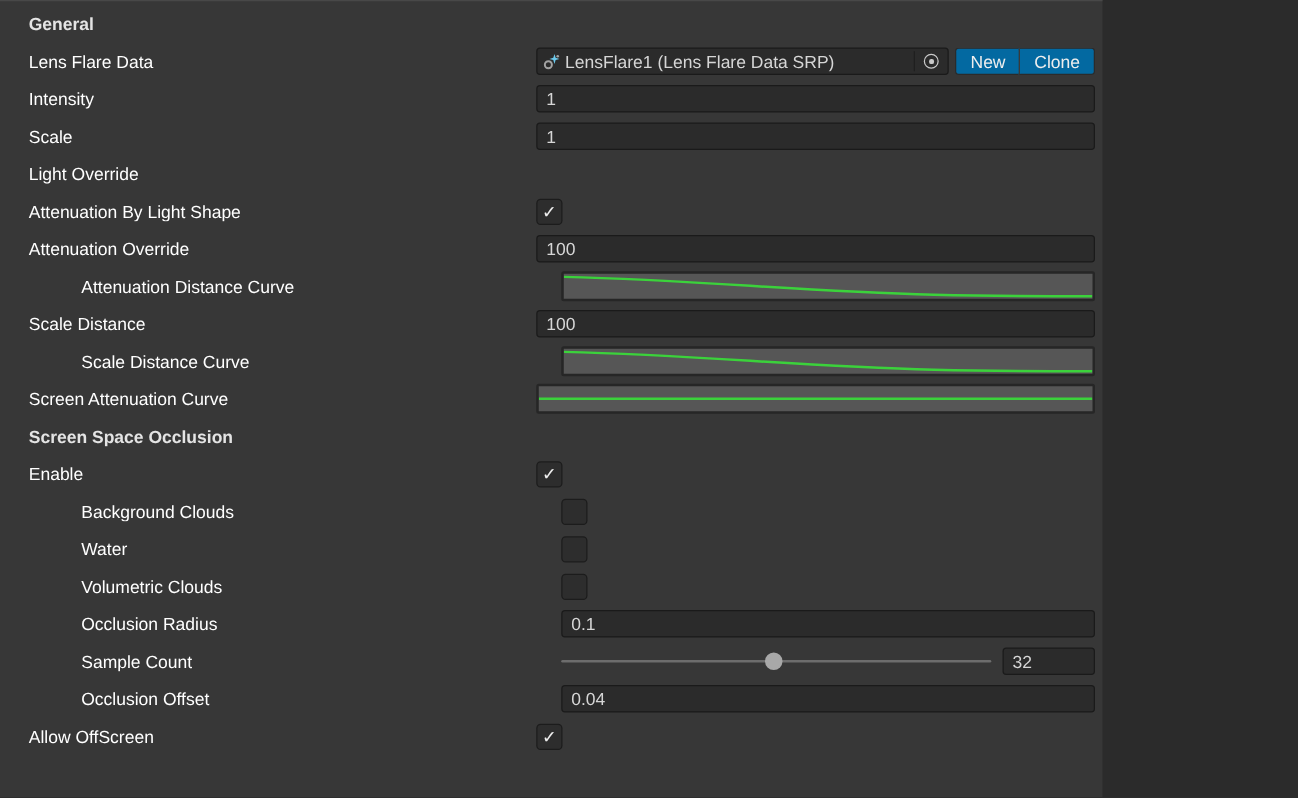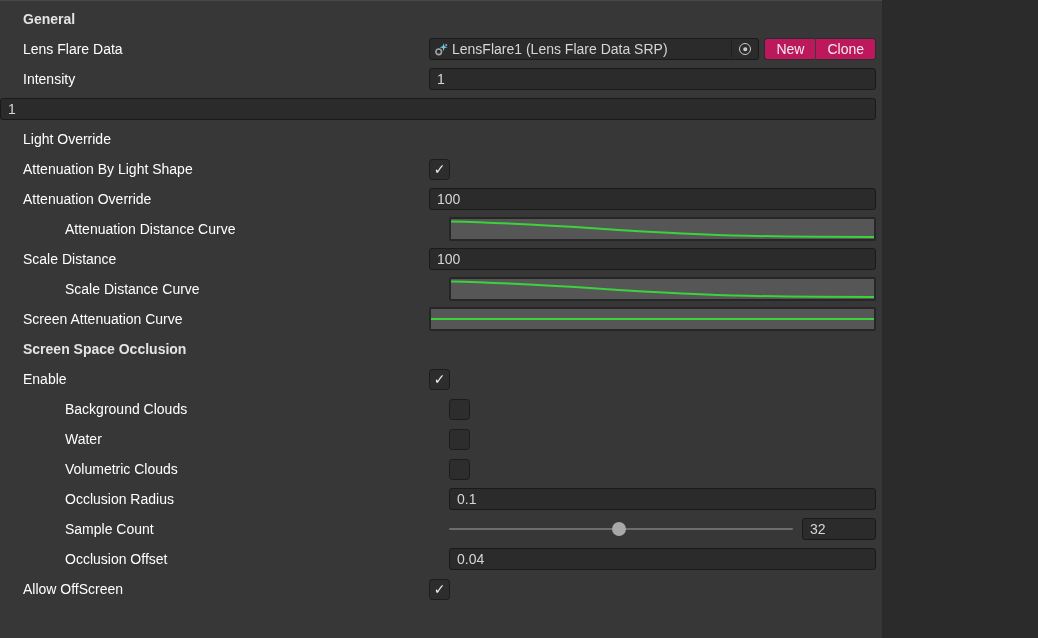--- a/index.html
+++ b/index.html
@@ -22,21 +22,21 @@
   }
   .objfield{padding:0 0 0 4px;}
   .obj-icon{flex:0 0 auto;display:flex;align-items:center;margin-right:3px;}
   .obj-text{flex:1;overflow:hidden;white-space:nowrap;}
   .picker-sep{flex:0 0 1px;width:1px;height:16px;background:#1f1f1f;}
   .picker{flex:0 0 26px;width:26px;height:100%;display:flex;align-items:center;justify-content:center;cursor:pointer;}
   .picker-circle{width:10px;height:10px;border:1.5px solid #c9c9c9;border-radius:50%;position:relative;}
   .picker-circle::after{content:"";position:absolute;left:50%;top:50%;width:3.5px;height:3.5px;
     background:#c9c9c9;border-radius:50%;transform:translate(-50%,-50%);}
   .btn-group{display:flex;height:22px;margin-left:5px;flex:0 0 auto;}
-  .btn{background:#be185d;color:#eeeeee;display:flex;align-items:center;justify-content:center;
+  .btn{background:#0369a1;color:#eeeeee;display:flex;align-items:center;justify-content:center;
     padding:0 11px;box-sizing:border-box;border:1px solid #2b2b2b;cursor:pointer;}
   .btn.first{border-radius:3px 0 0 3px;border-right:none;}
   .btn.last{border-radius:0 3px 3px 0;border-left:1px solid #3a3a3a;}
   .checkbox{width:19px;height:19px;flex:0 0 19px;background:#2d2d2d;border:1px solid #1c1c1c;
     border-radius:3.5px;display:flex;align-items:center;justify-content:center;
     color:#ececec;font-size:14px;font-weight:bold;line-height:1;cursor:pointer;box-sizing:content-box;}
   .curve{flex:1;height:24px;background:#565656;border:2px solid #262626;border-radius:2px;
     box-sizing:border-box;overflow:hidden;cursor:pointer;}
   .curve svg{display:block;width:100%;height:100%;}
   .slider-zone{flex:1;position:relative;height:100%;margin-right:9px;min-width:0;}
@@ -76,20 +76,21 @@
         </div>
       </div>
     </div>
     <div class="row">
       <div class="label">Intensity</div>
       <div class="control">
         <div class="field">1</div>
       </div>
     </div>
     <div class="row">
+      <div class="label">Scale</div>
       <div class="control">
         <div class="field">1</div>
       </div>
     </div>
     <div class="row">
       <div class="label">Light Override</div>
     </div>
     <div class="row">
       <div class="label">Attenuation By Light Shape</div>
       <div class="control">

